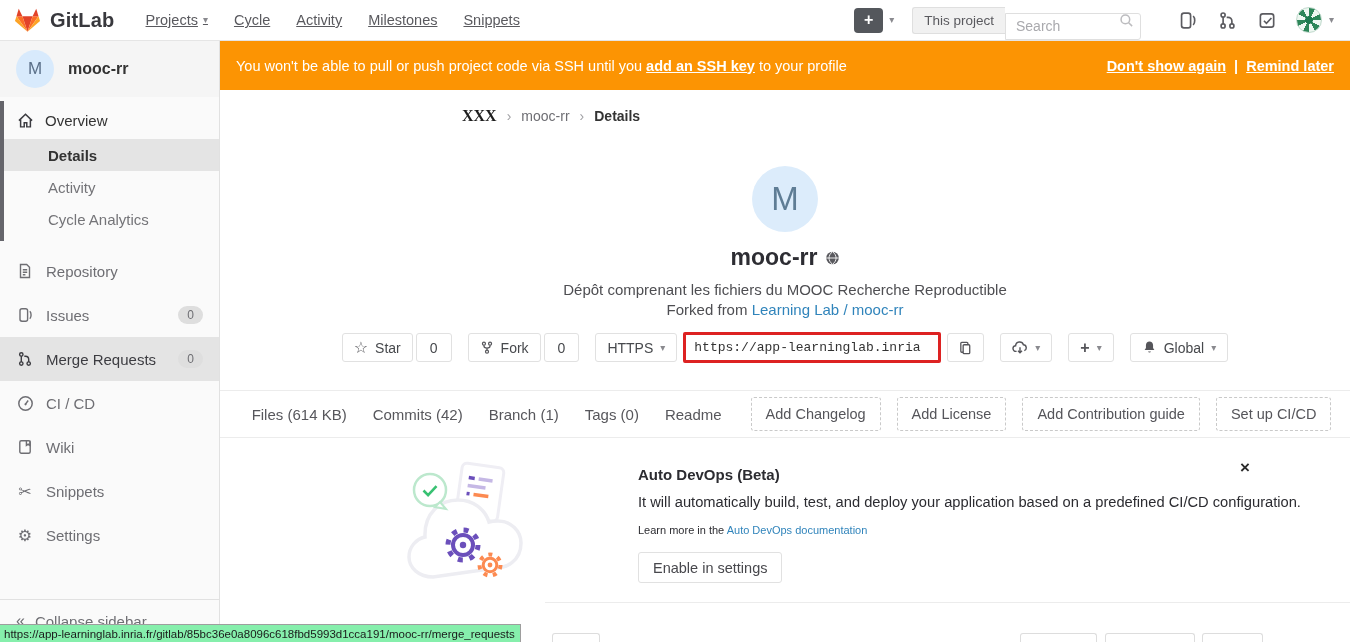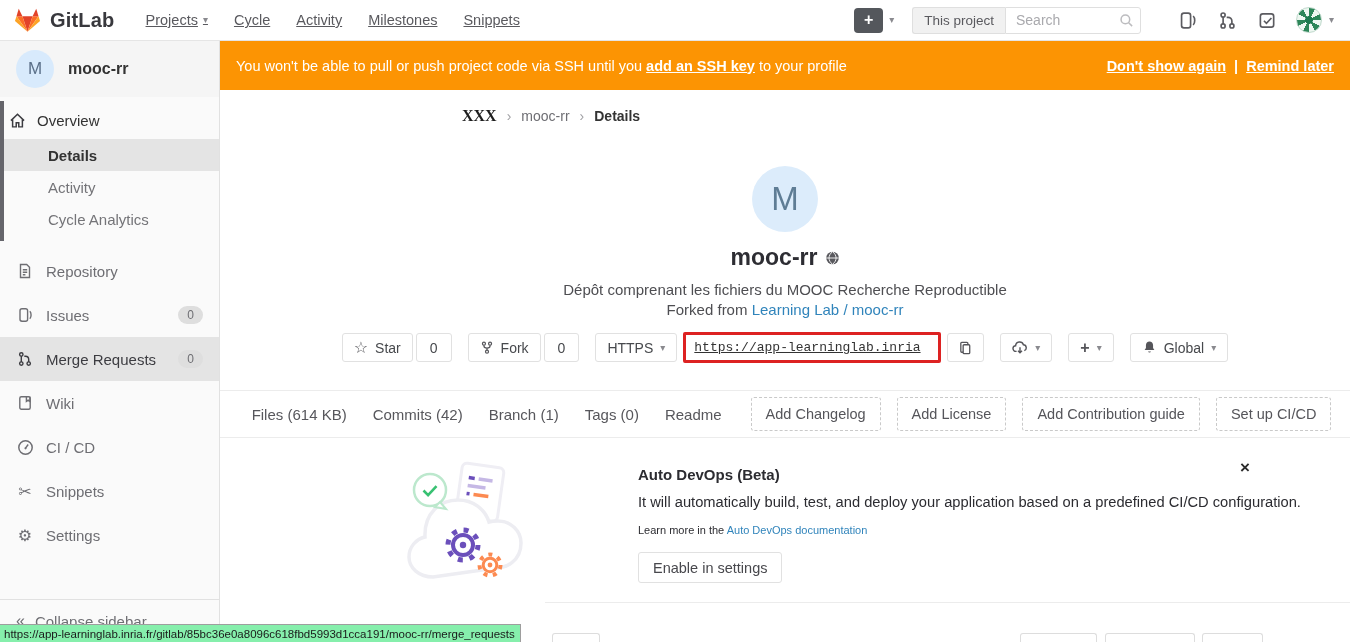--- a/index.html
+++ b/index.html
@@ -23,21 +23,21 @@
   .caret { font-size:10px; color:#8a8a8f; line-height:1; }
   .nav-spacer { flex:1; }
   .plus-btn { width:29px; height:25px; background:#54575c; border-radius:4px; color:#fff;
     font-size:16px; font-weight:700; display:flex; align-items:center; justify-content:center; }
   .plus-caret { margin-left:6px; }
   .search-group { display:flex; height:27px; margin:0 16px 0 18px; }
   .search-scope { border:1px solid #dfdfdf; border-right:none; border-radius:3px 0 0 3px;
     background:#f1f1f1; color:#59595e; font-size:13.5px; display:flex; align-items:center; padding:0 11px; }
   .search-box { position:relative; }
   .search-input { width:136px; height:27px; border:1px solid #dfdfdf; border-radius:0 3px 3px 0;
-    padding:0 26px 0 10px; font-size:14px; color:#333; font-family:"Liberation Sans",sans-serif; outline:none; }
+    padding:0 26px 0 10px; font-size:14px; color:#333; font-family:"Liberation Sans",sans-serif; outline:none;margin-top:6px; }
   .search-input::placeholder { color:#a9a9ad; }
   .search-icon-wrap { position:absolute; right:7px; top:6px; color:#bcbcbf; }
   .hdr-icon { margin-left:21px; color:#5b5b60; display:flex; align-items:center; }
   .avatar-mini { width:26px; height:26px; border-radius:50%; margin-left:19px;
     background:
       radial-gradient(circle at 50% 50%, #1d7a4f 0 22%, rgba(0,0,0,0) 23%),
       repeating-conic-gradient(#2d8659 0 30deg, #eef7f1 30deg 60deg);
     border:1px solid #bfd9cc; }
   .avatar-caret { margin-left:7px; }
 
@@ -53,21 +53,21 @@
   .sidebar {
     position:absolute; left:0; top:41px; bottom:0; width:220px; background:#fafafa;
     border-right:1px solid #e1e1e1; z-index:5;
   }
   .side-head { height:56px; background:#f5f5f5; display:flex; align-items:center; padding:0 16px; gap:14px; }
   .side-avatar { width:38px; height:38px; border-radius:50%; background:#d8eafc; color:#5c7astatic;
     color:#5d7astatic; }
   .side-avatar { display:flex; align-items:center; justify-content:center; font-size:17px; color:#5b7089; font-weight:400; }
   .side-name { font-size:16px; font-weight:700; color:#333; }
   .side-group { border-left:4px solid #65656b; margin-top:4px; padding-bottom:6px; }
-  .side-row-active-section { height:38px; display:flex; align-items:center; gap:11px; padding-left:4px;
+  .side-row-active-section { height:38px; display:flex; align-items:center; gap:11px; padding-left:12px;
     color:#333; font-size:15px; }
   .side-sub { font-size:15px; }
   .side-sub-row { height:32px; display:flex; align-items:center; padding-left:44px; color:#747478; }
   .side-sub-row.active { background:#e4e4e4; color:#333; font-weight:700; }
   .side-items { margin-top:8px; }
   .side-item { height:44px; display:flex; align-items:center; gap:12px; padding:0 16px; color:#6e6e73; font-size:15px; }
   .side-item.hovered { background:#e4e4e4; color:#3c3c41; }
   .side-badge { margin-left:auto; background:#dedede; color:#6e6e73; border-radius:10px;
     font-size:12px; padding:2px 9px; }
   .side-icon { width:18px; display:flex; justify-content:center; color:#6e6e73; flex:none; }
@@ -97,21 +97,21 @@
   .actions-row { position:absolute; left:220px; right:0; top:332px; display:flex;
     justify-content:center; align-items:center; }
   .btn { height:29px; border:1px solid #e1e1e1; background:#fff; border-radius:3px;
     color:#47494d; font-size:14px; display:inline-flex; align-items:center; padding:0 11px; gap:7px;
     white-space:nowrap; }
   .count-btn { margin-left:3px; padding:0 13px; }
   .gap16 { width:16px; flex:none; }
   .gap6 { width:6px; flex:none; }
   .star-glyph { font-size:16px; color:#55555a; line-height:1; }
   .clone-input { width:258px; height:31px; border:3px solid #dd2222; border-radius:2px;
-    padding:0 8px; font-family:"Liberation Mono", monospace; font-size:13px; color:#333; outline:none;text-decoration:underline; }
+    padding:0 8px; font-family:"Liberation Mono", monospace; font-size:13px; color:#333; outline:none; }
   .icon-btn { padding:0 10px; }
 
   .stats-row { position:absolute; left:220px; right:0; top:390px; height:48px;
     border-top:1px solid #ececec; border-bottom:1px solid #ececec;
     display:flex; align-items:center; justify-content:center; }
   .stat-link { margin:0 13px; font-size:15px; color:#57575c; white-space:nowrap; }
   .dashed-btn { margin-left:16px; border:1px dashed #c9c9c9; border-radius:3px; background:#fff;
     padding:8px 14px; font-size:14.5px; color:#55555a; white-space:nowrap; }
 
   .devops-title { position:absolute; left:638px; top:466px; font-size:15px; font-weight:700; color:#2c2c31; }
@@ -280,36 +280,36 @@
               <circle cx="4.3" cy="12.6" r="1.7"></circle>
               <circle cx="11.7" cy="12.6" r="1.7"></circle>
             <path d="M4.3 5.1v5.8M11.7 10.9V8.5c0-1.8-1.4-3.2-3.2-3.2h-1.2"></path>
           </svg>
         </span>
         <span>Merge Requests</span>
         <span class="side-badge">0</span>
       </a>
       <a class="side-item">
         <span class="side-icon">
-          <svg class="sicon" width="16" height="16" viewBox="0 0 16 16" fill="none" stroke="currentColor" stroke-width="1.4">
-            <rect x="2.8" y="1.8" width="10.4" height="12.4" rx="1.5"></rect>
-              <path d="M9.4 1.8v4.6l1.7-1.3 1.8 1.3V1.8"></path>
-          </svg>
-        </span>
-        <span>Wiki</span>
-      </a>
-      <a class="side-item">
-        <span class="side-icon">
           <svg class="sicon" width="17" height="17" viewBox="0 0 16 16" fill="none" stroke="currentColor" stroke-width="1.4">
             <circle cx="8" cy="8" r="6.3"></circle>
               <path d="M8 8.6 10.5 5.2"></path>
               <circle cx="8" cy="8.8" r="1" fill="currentColor" stroke="none"></circle>
           </svg>
         </span>
         <span>CI / CD</span>
+      </a>
+      <a class="side-item">
+        <span class="side-icon">
+          <svg class="sicon" width="16" height="16" viewBox="0 0 16 16" fill="none" stroke="currentColor" stroke-width="1.4">
+            <rect x="2.8" y="1.8" width="10.4" height="12.4" rx="1.5"></rect>
+              <path d="M9.4 1.8v4.6l1.7-1.3 1.8 1.3V1.8"></path>
+          </svg>
+        </span>
+        <span>Wiki</span>
       </a>
       <a class="side-item">
         <span class="side-icon" style="font-size:16px">✂</span>
         <span>Snippets</span>
       </a>
       <a class="side-item">
         <span class="side-icon" style="font-size:16px">⚙</span>
         <span>Settings</span>
       </a>
     </div>

